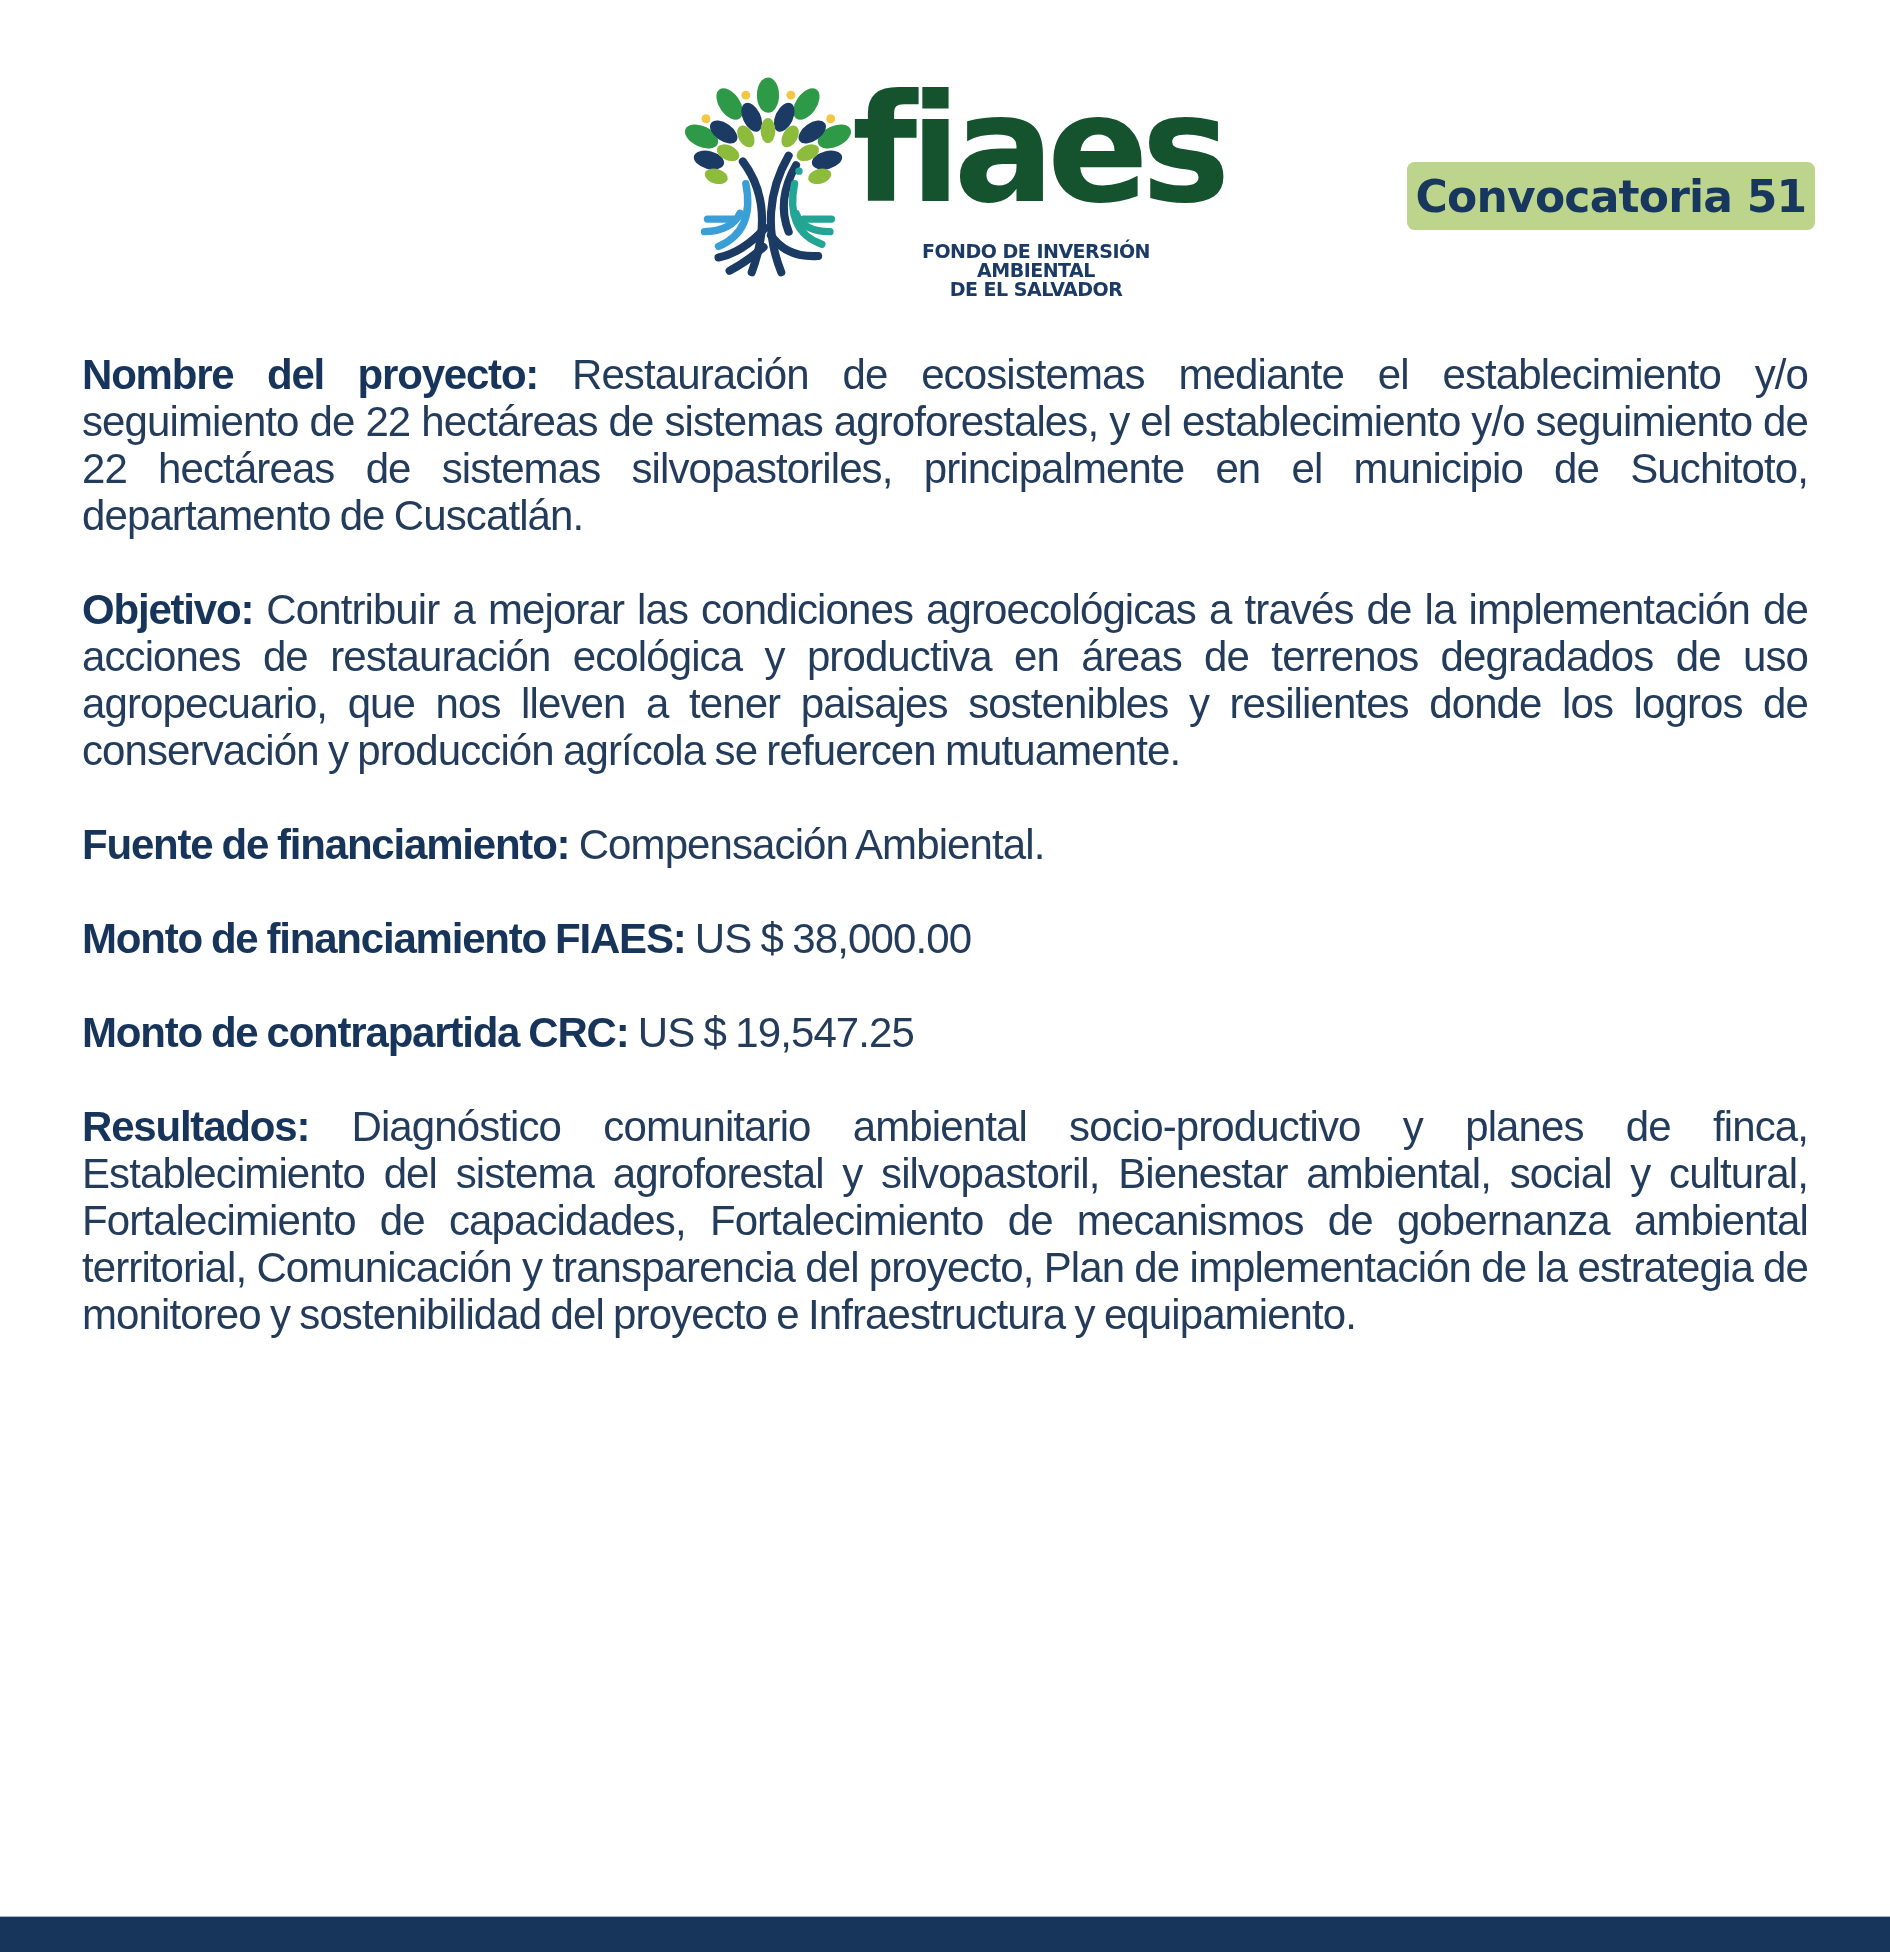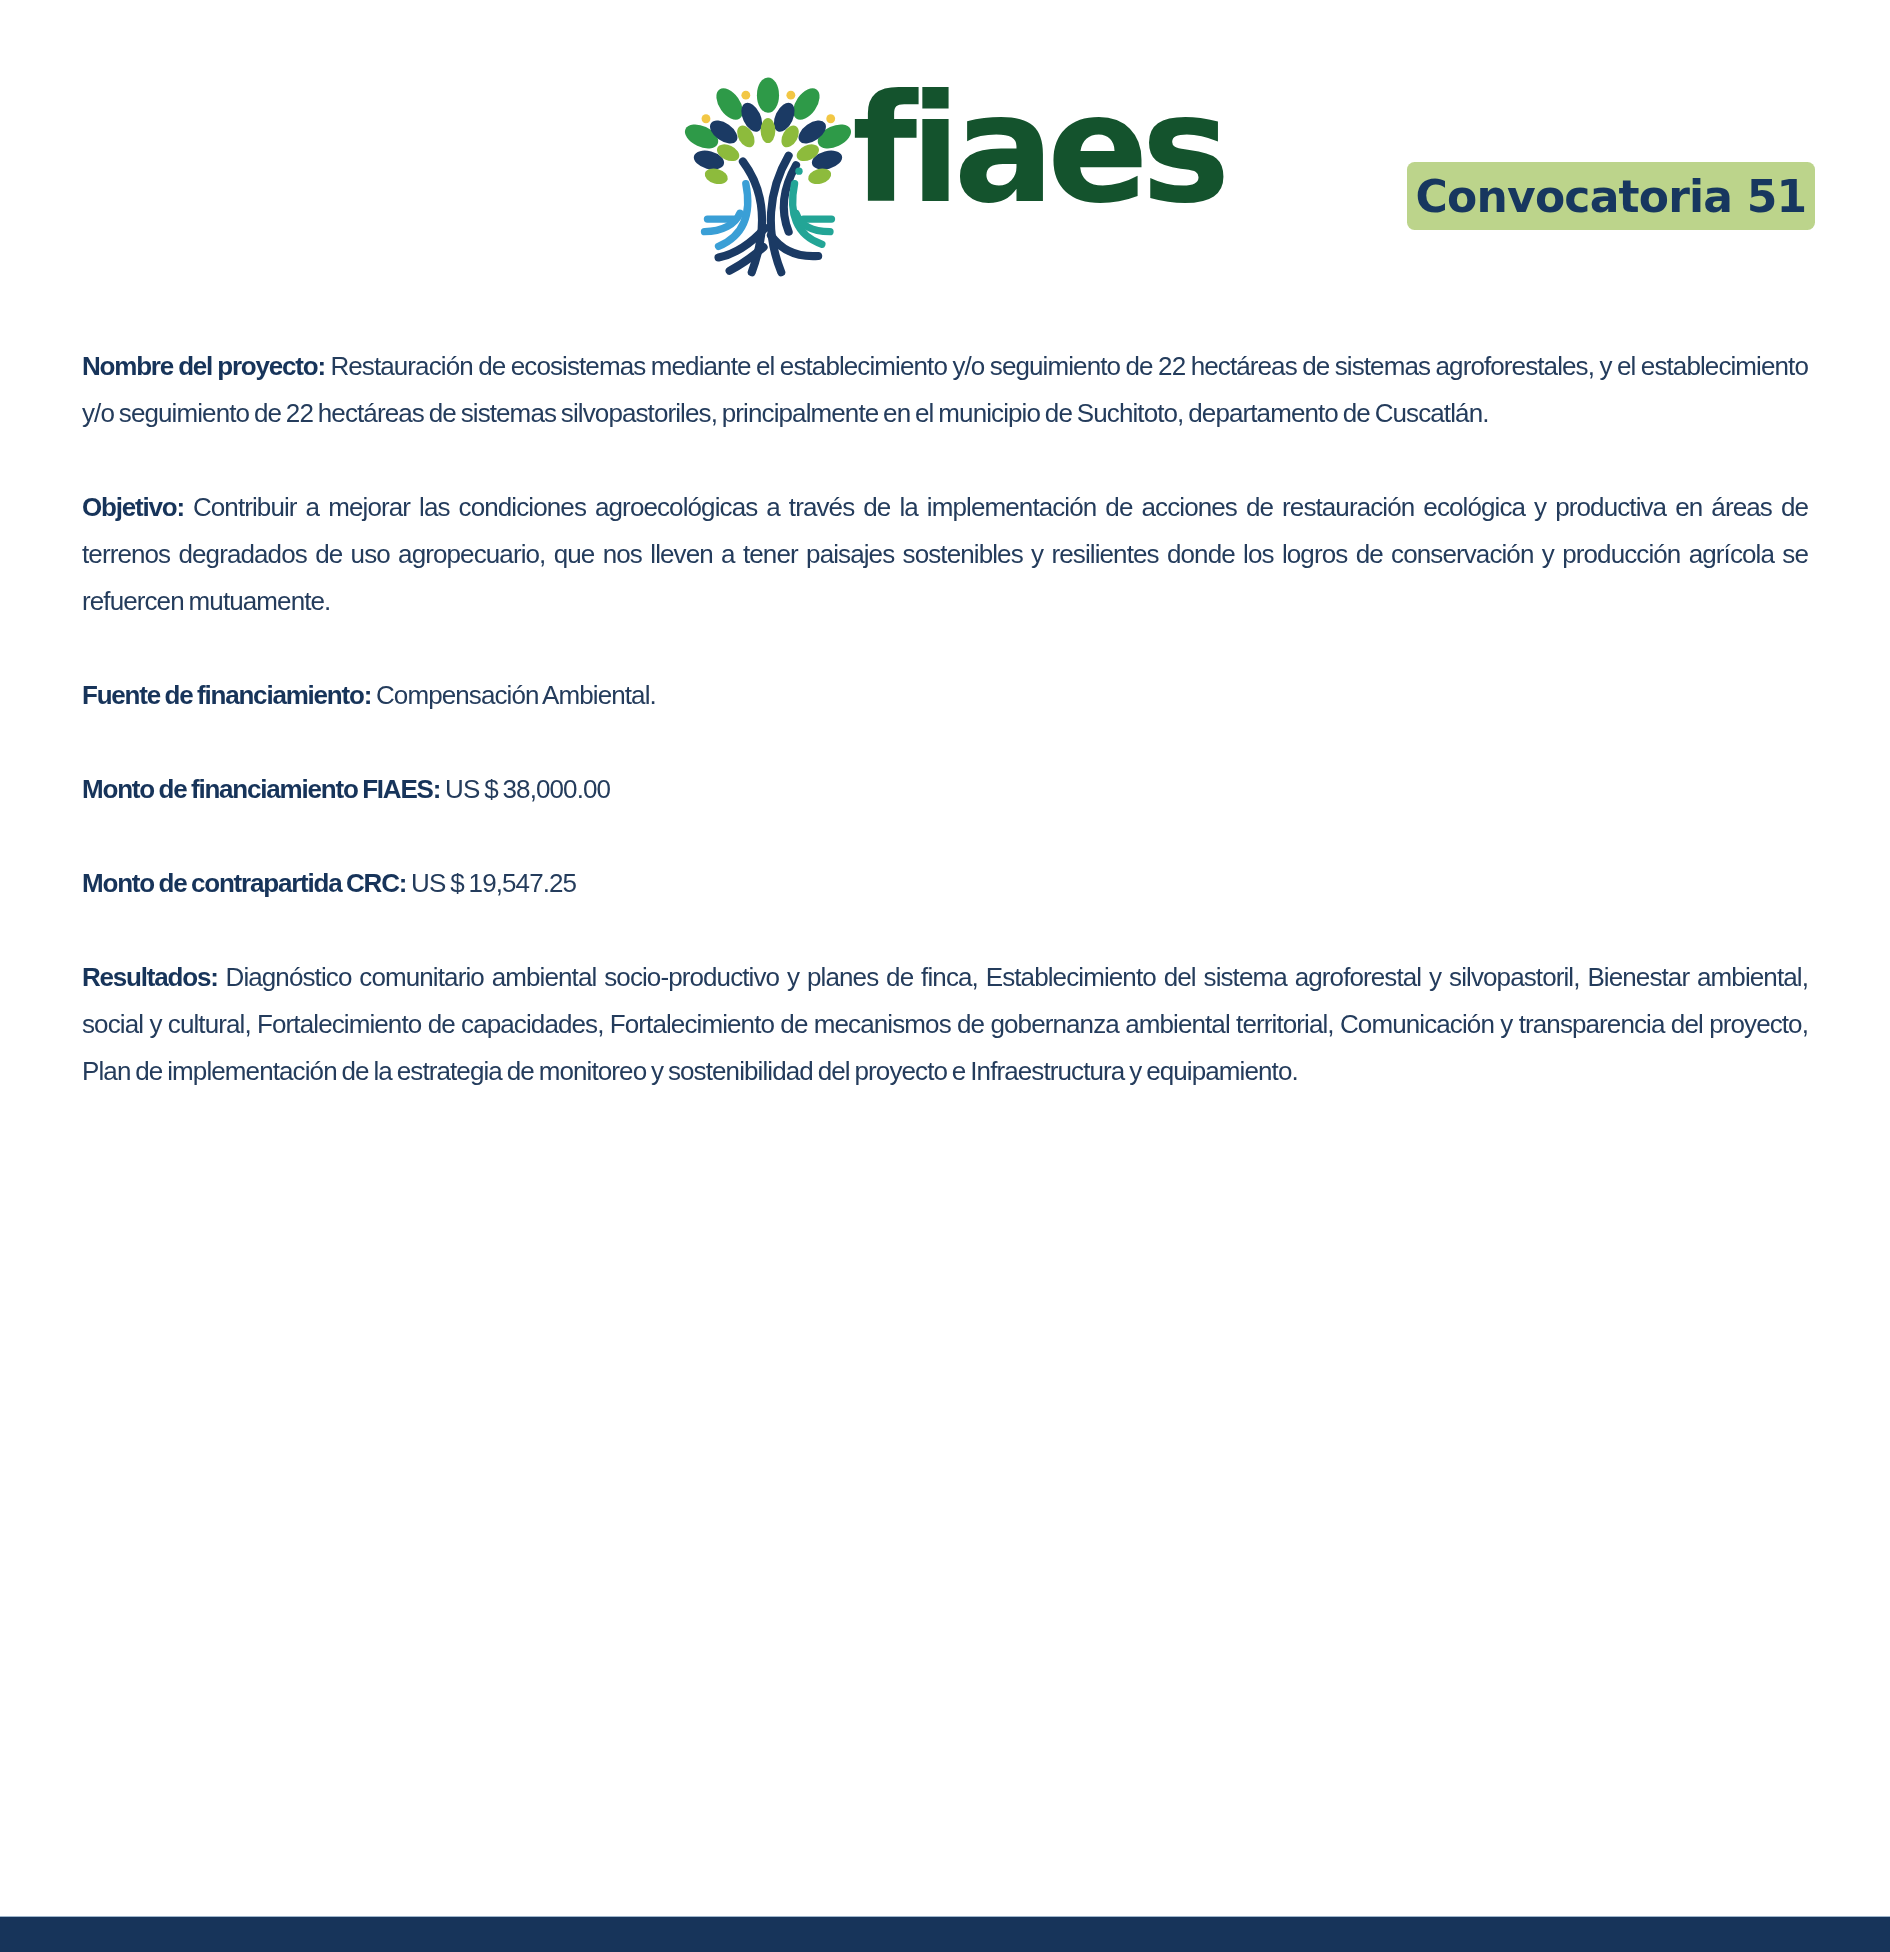--- a/index.html
+++ b/index.html
@@ -67,22 +67,22 @@
       color: #17375f;
     }
     
     .content {
       position: absolute;
       left: 82px;
       top: 343px;
       width: 1726px;
     }
     .field {
-      margin: 0 0 47px 0;
-      font-size: 26px;
+      margin: 8px 0 47px 0;
+      font-size: 42px;
       line-height: 47px;
       text-align: justify;
       letter-spacing: -0.9px;
       word-spacing: -1.5px;
     }
     .field .label {
       font-weight: bold;
       color: #17345a;
       letter-spacing: -1.2px;
     }
@@ -150,20 +150,24 @@
     </g>
 
     <g fill="none" stroke="#23a596" stroke-width="10" stroke-linecap="round">
       <circle cx="164" cy="133" r="5" fill="#23a596" stroke="none"></circle>
       <path d="M158 150 C150 190 160 220 195 232"></path>
       <path d="M170 198 L208 198"></path>
       <path d="M206 215 C180 215 165 205 160 190"></path>
     </g>
   </svg>
   <div class="logo-word">fiaes</div>
+  <div class="logo-sub">
+    <div>FONDO DE INVERSIÓN AMBIENTAL</div>
+    <div>DE EL SALVADOR</div>
+  </div>
 </div>
 
 <div class="badge">Convocatoria 51</div>
 
 <div class="content">
   <p class="field">
     <span class="label">Nombre del proyecto:</span>
     <span class="value">Restauración de ecosistemas mediante el establecimiento y/o seguimiento de 22 hectáreas de sistemas agroforestales, y el establecimiento y/o seguimiento de 22 hectáreas de sistemas silvopastoriles, principalmente en el municipio de Suchitoto, departamento de Cuscatlán.</span>
   </p>
   <p class="field">

